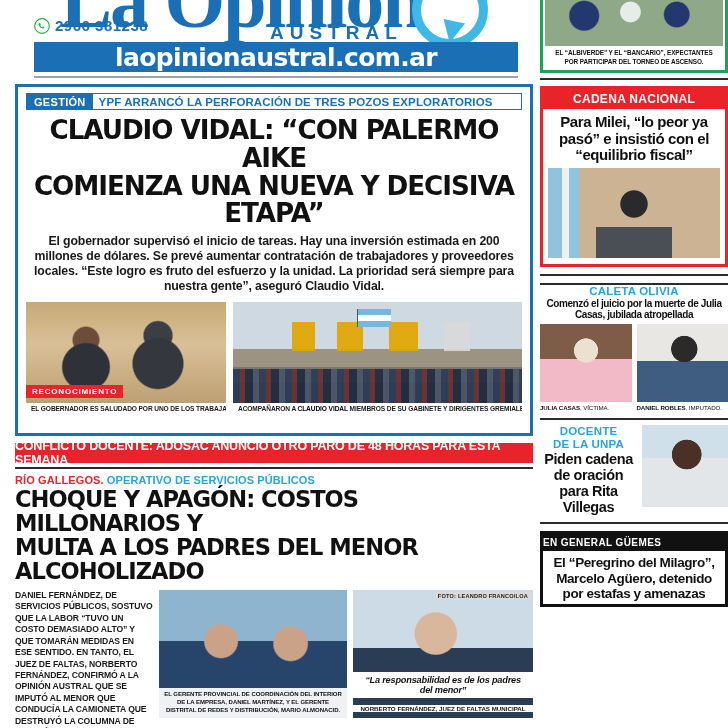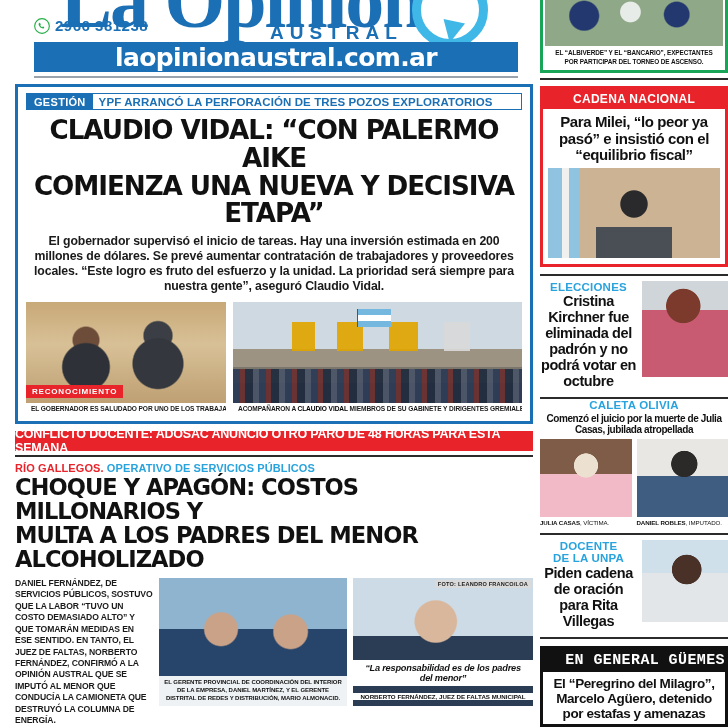--- a/index.html
+++ b/index.html
@@ -44,21 +44,21 @@
   .url-bar span {
     color:#fff; font-size:25px; font-weight:bold; letter-spacing:-0.6px;
     font-family:"DejaVu Sans", sans-serif;
   }
   .rule-grey { position:absolute; left:26px; top:76px; width:484px; height:2px; background:#9aa3ab; }
 
   
   .main-col { position:absolute; left:15px; top:84px; width:518px; }
 
   .box-lead {
-    border:3px solid #1a6fb5; background:#fff; padding:6px 8px 7px 8px;
+    border:3px solid #1a6fb5; background:#fff; padding:6px 8px 19px 8px;
   }
   .kicker-row { display:flex; align-items:stretch; border:1px solid #1a6fb5; height:17px; }
   .kicker-tag {
     background:#1a6fb5; color:#fff; font-size:11px; font-weight:bold;
     padding:0 7px; display:flex; align-items:center; letter-spacing:0.3px;
   }
   .kicker-text {
     color:#1a6fb5; font-size:11.5px; font-weight:bold; padding:0 6px;
     display:flex; align-items:center; letter-spacing:0.1px; flex:1;
   }
@@ -273,22 +273,22 @@
   .art-rita {
     width:100%; height:100%;
     background:
       radial-gradient(circle at 52% 36%, #4a3128 0 21%, transparent 22%),
       radial-gradient(circle at 52% 40%, #e5bd9e 0 13%, transparent 14%),
       linear-gradient(180deg,#cfe0ea 0 40%, #e3e6e8 40% 100%);
   }
 
   .card-black { border:3px solid #111; margin-top:7px; }
   .band-black {
-    background:#111; color:#fff; text-align:right; font-size:15px;
-    font-weight:bold; padding:3px 0; letter-spacing:0.4px;font-family:Liberation Mono, monospace;
+    background:#111; color:#fff; text-align:left; font-size:10px;
+    font-weight:bold; padding:3px 0; letter-spacing:0.4px;
   }
   .card-black-head {
     text-align:center; font-size:13.5px; font-weight:bold; line-height:1.12;
     color:#111; padding:4px 4px 3px 4px; letter-spacing:-0.4px;
   }
 </style>
 </head>
 <body>
 
 <div class="page">
@@ -394,29 +394,20 @@
     <div class="card-red">
       <div class="band-red">CADENA NACIONAL</div>
       <div class="card-head">Para Milei, “lo peor ya pasó” e insistió con el “equilibrio fiscal”</div>
       <div class="card-photo">
         <div class="art-milei"></div>
       </div>
     </div>
 
     <div class="rail-div"></div>
 
-    <div class="rail-sec">
-      <div class="rail-sec-text">
-        <div class="sec-kicker">ELECCIONES</div>
-        <div class="sec-head">Cristina Kirchner fue eliminada del padrón y no podrá votar en octubre</div>
-      </div>
-      <div class="rail-sec-photo">
-        <div class="art-cfk"></div>
-      </div>
-    </div>
 
     <div class="rail-div"></div>
 
     <div>
       <div class="sec-kicker">CALETA OLIVIA</div>
       <div class="rail-head-center">Comenzó el juicio por la muerte de Julia Casas, jubilada atropellada</div>
       <div class="duo">
         <div class="duo-item">
           <div class="duo-ph">
             <div class="art-julia"></div>

